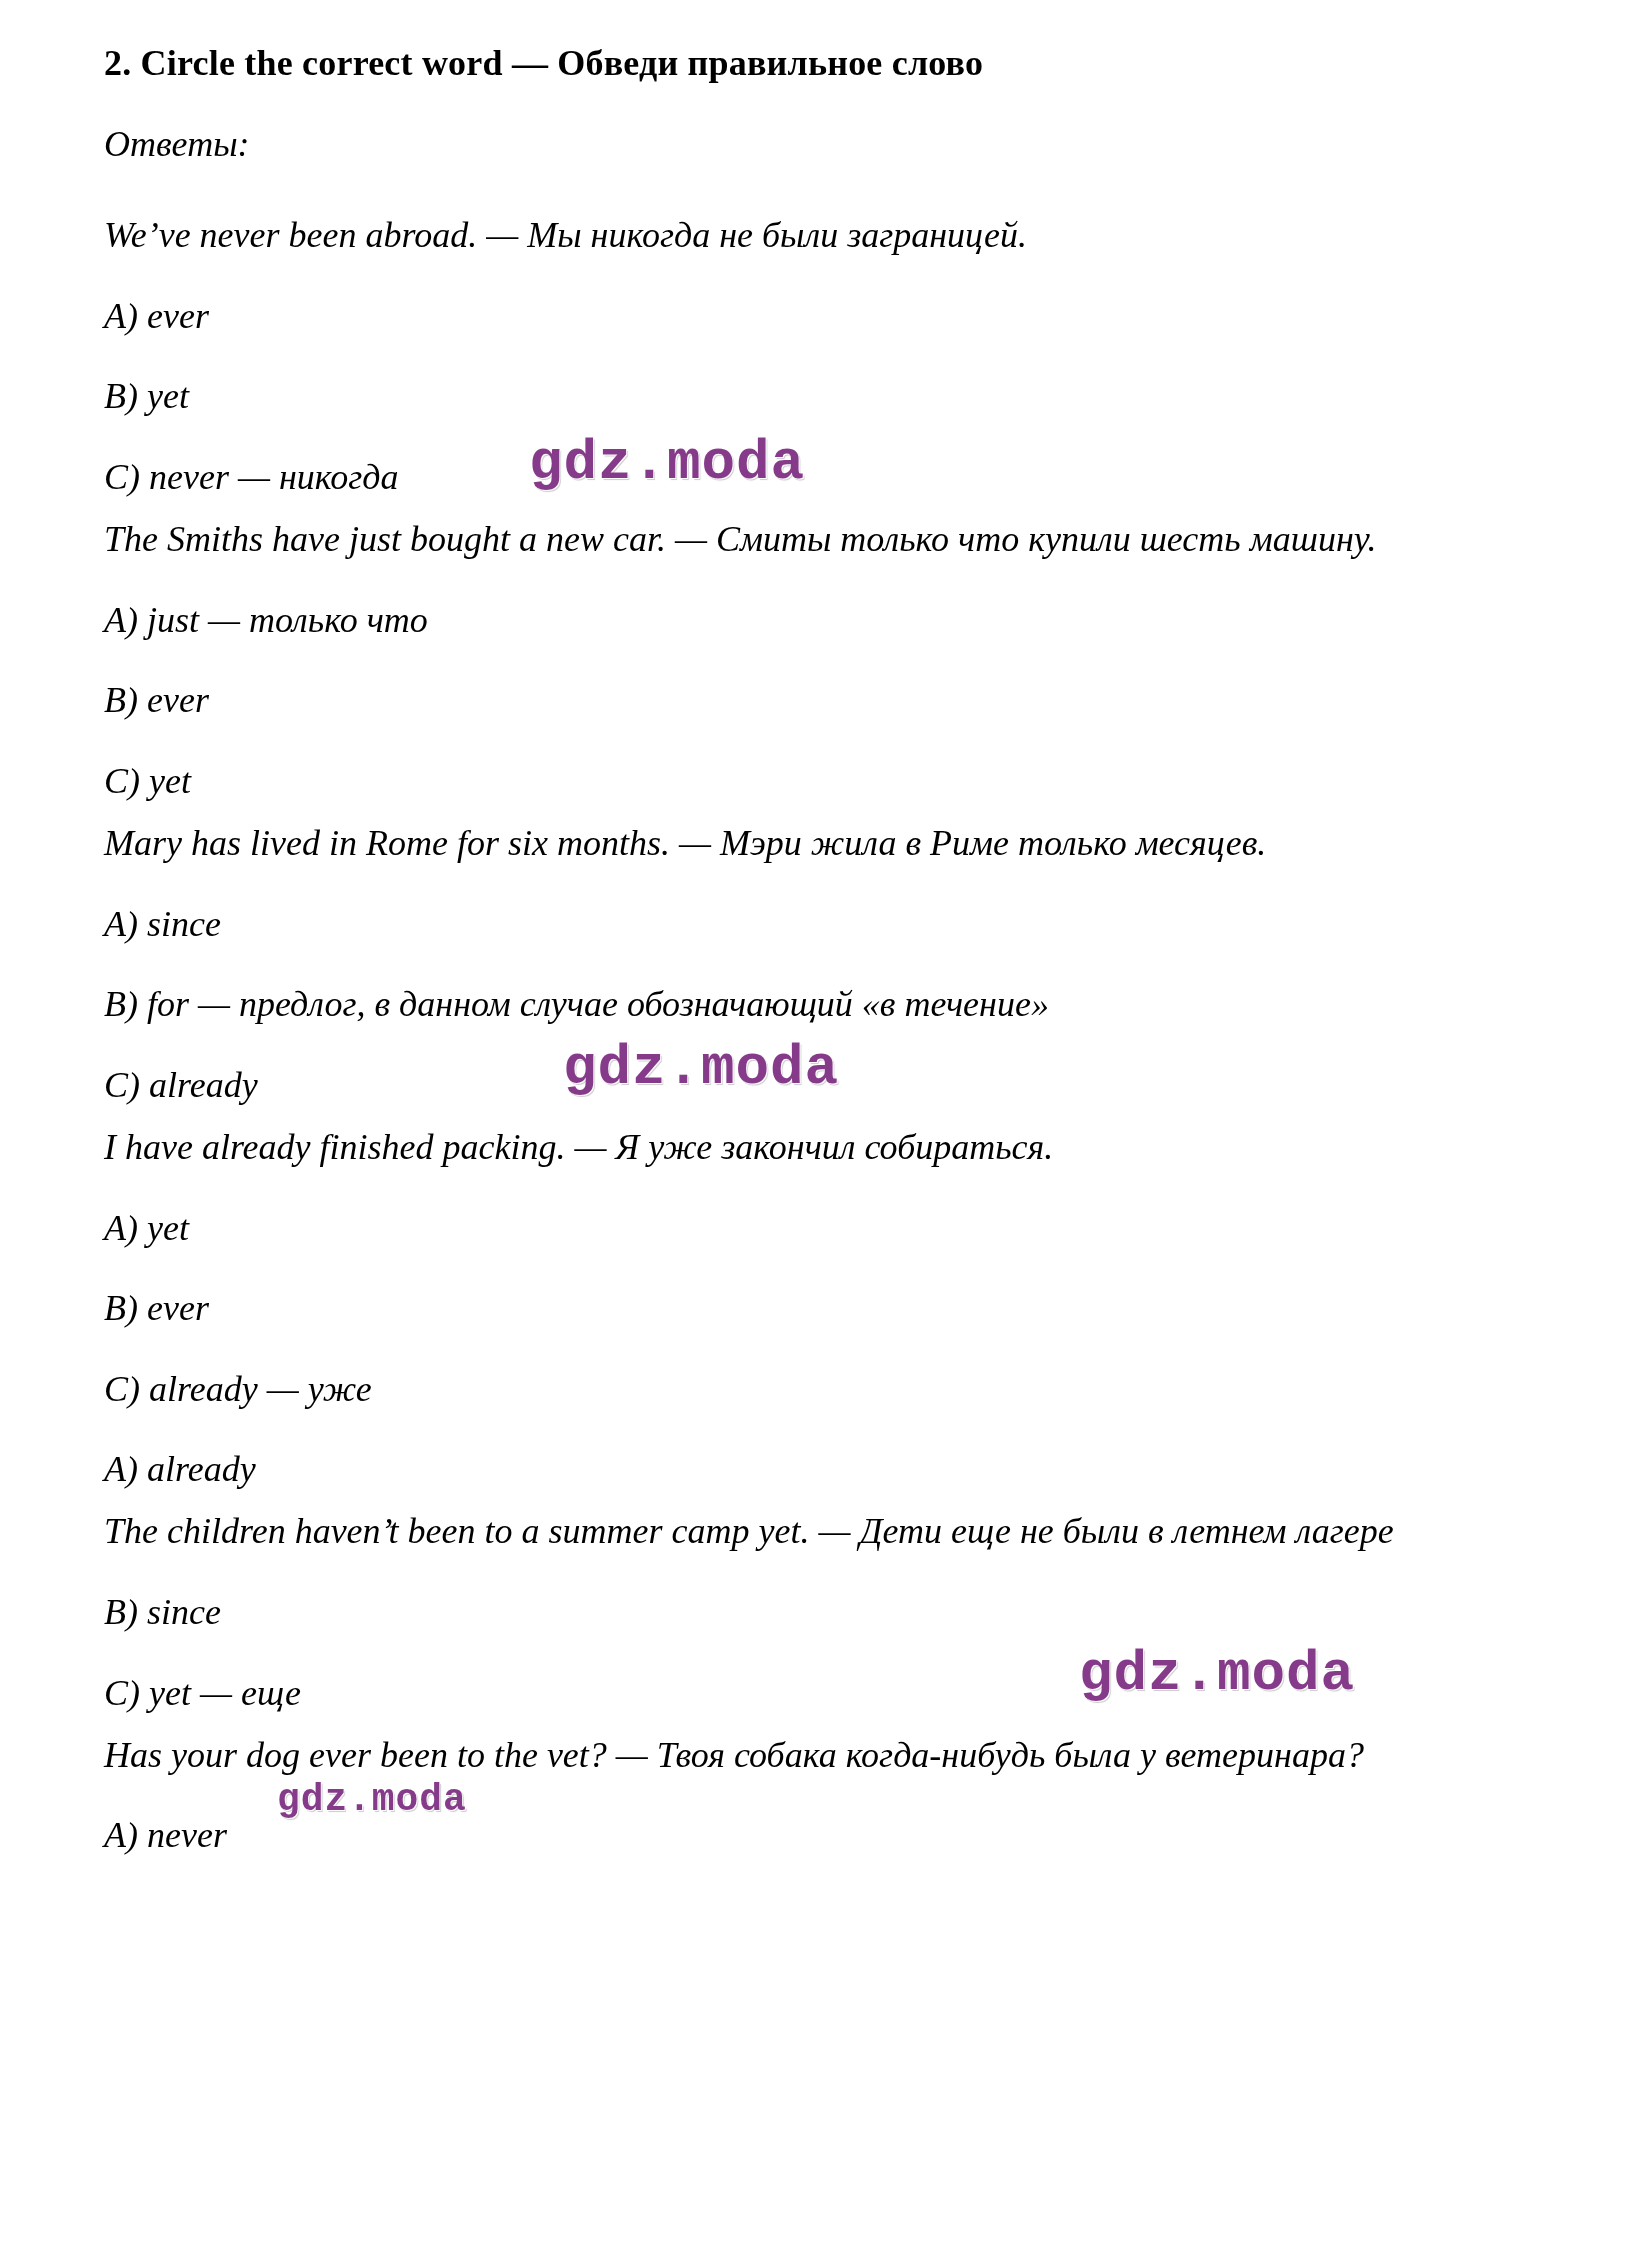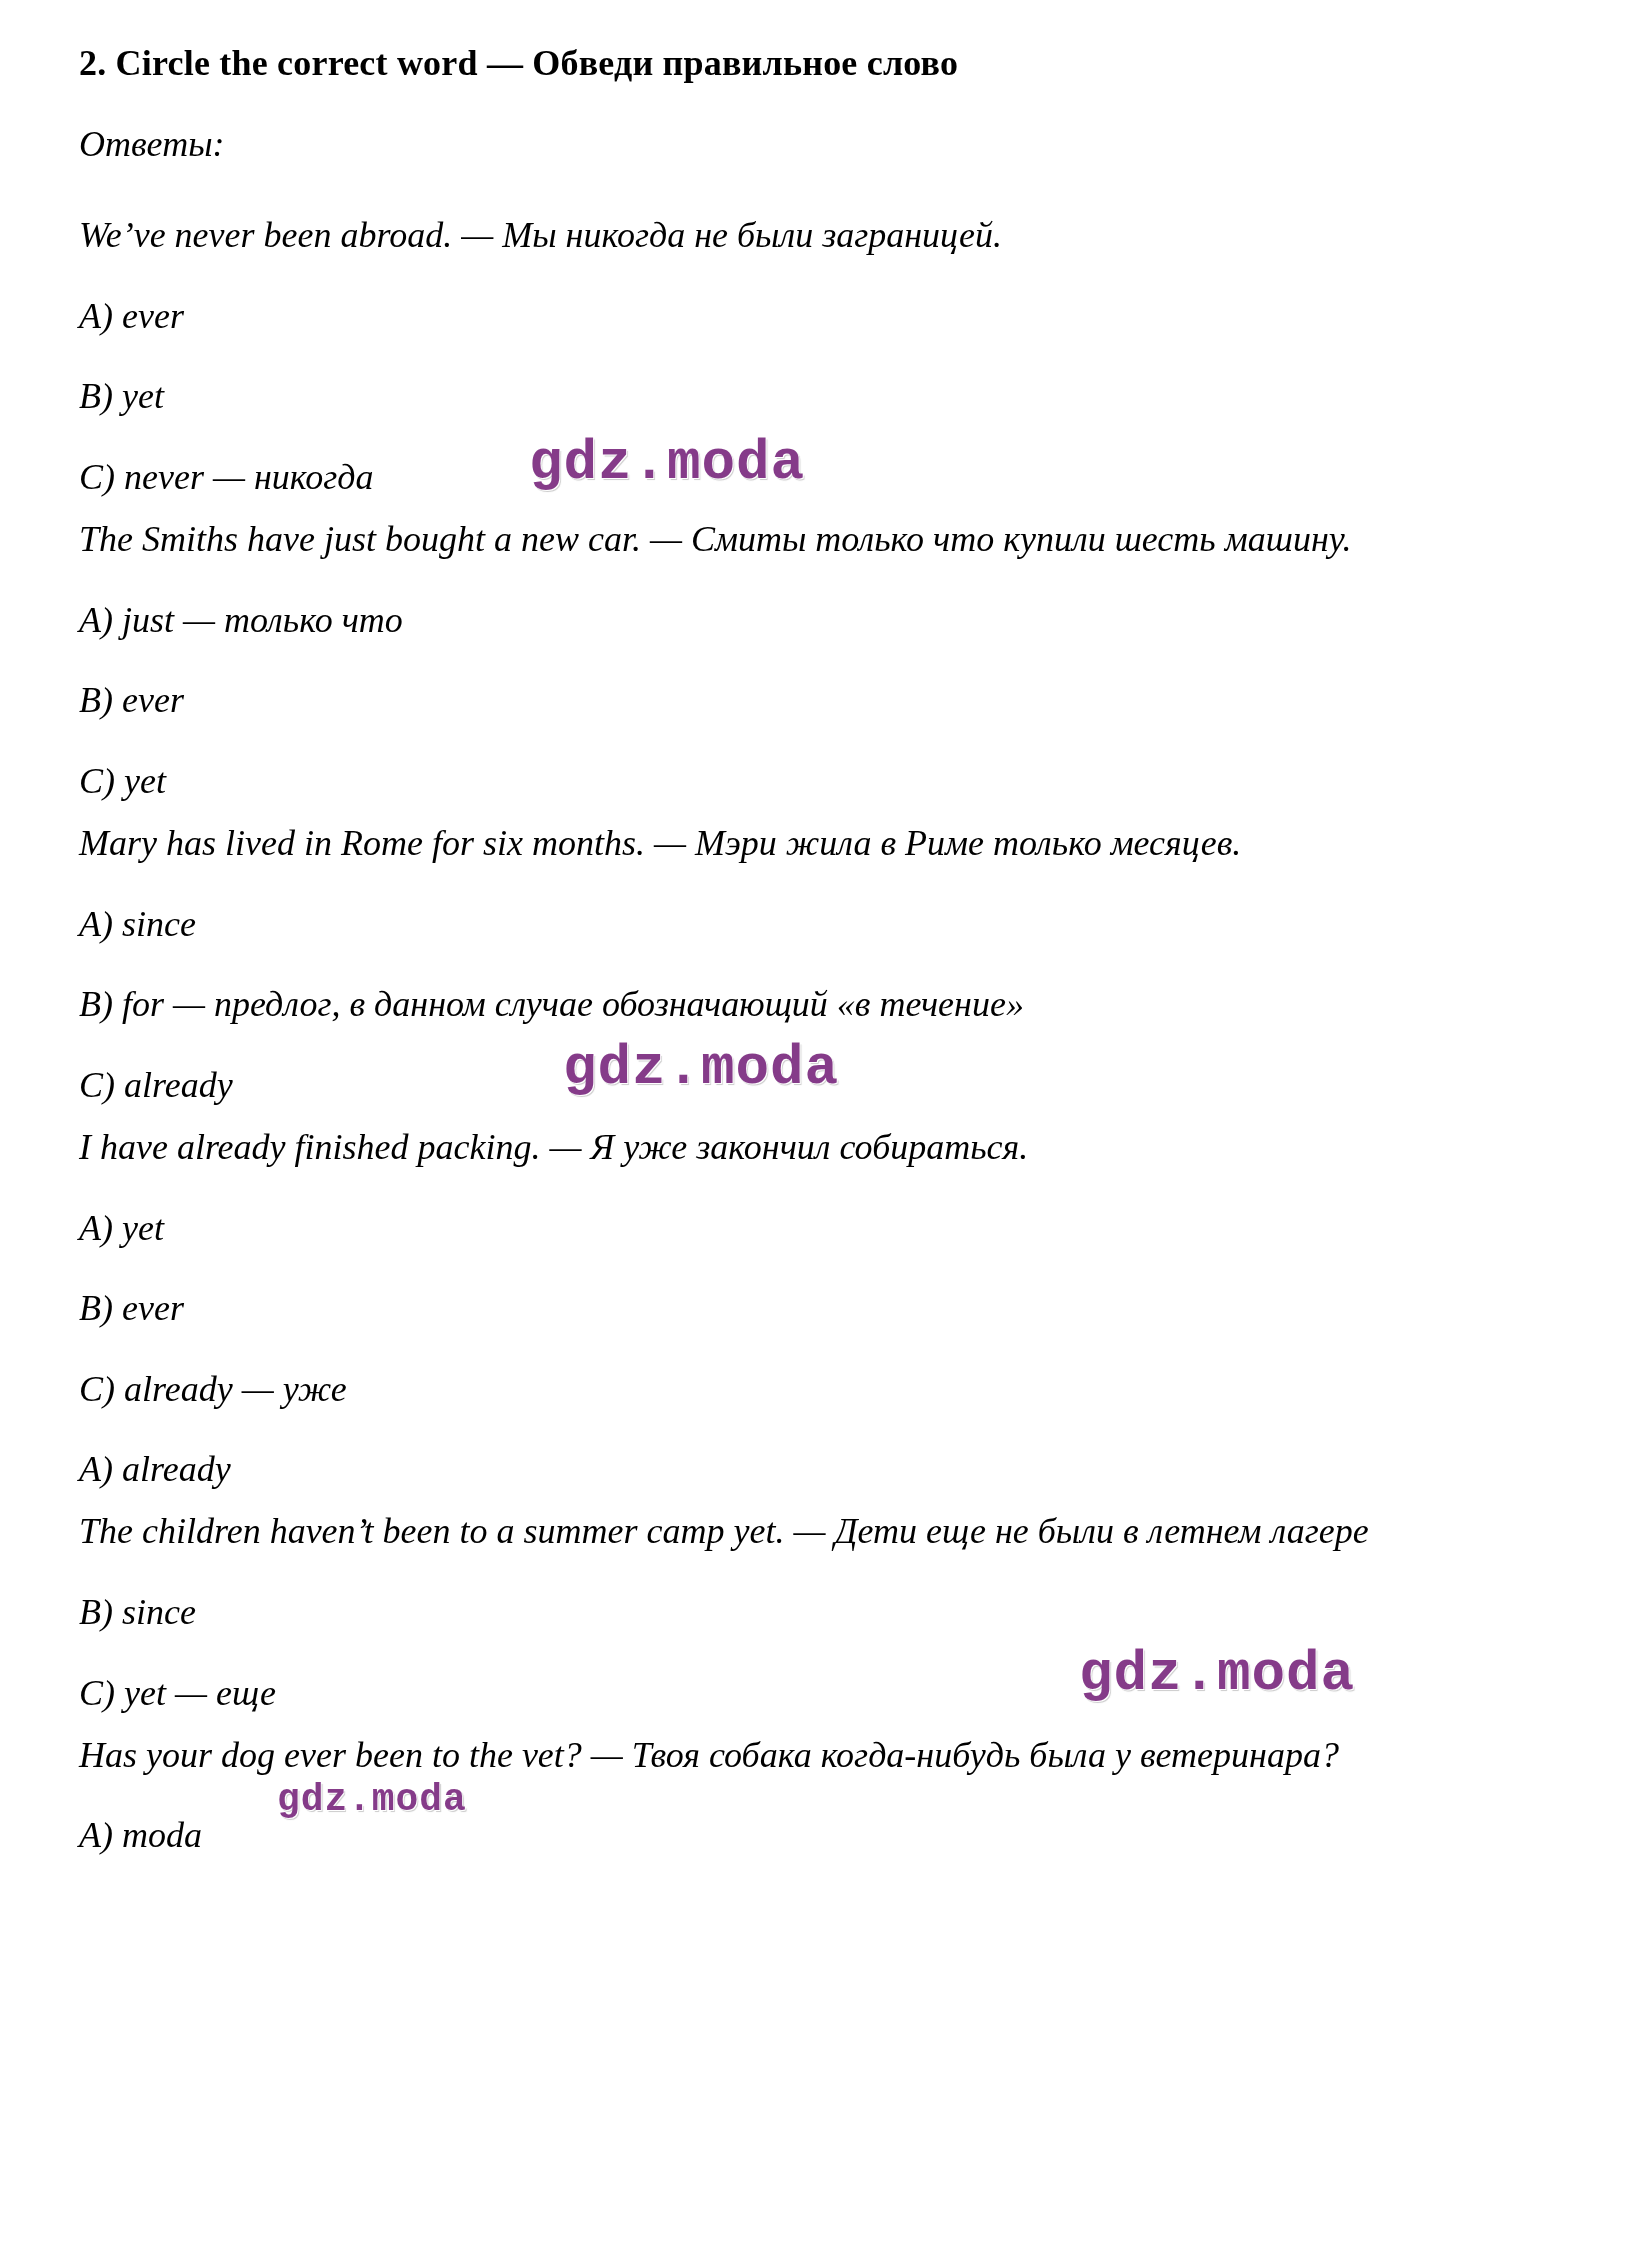--- a/index.html
+++ b/index.html
@@ -17,21 +17,21 @@
   }
   .page {
     position: relative;
     width: 1646px;
     height: 2250px;
     padding: 0;
     box-sizing: border-box;
   }
   .content {
     position: absolute;
-    left: 79px;
+    left: 104px;
     top: 41px;
     width: 1476px;
   }
   .task-title {
     font-family: "Liberation Serif", serif;
     font-weight: bold;
     font-size: 36px;
     line-height: 1.25;
     margin: 0 0 36px 0;
     letter-spacing: 0.2px;
@@ -105,21 +105,21 @@
     <div class="line option">A) yet</div>
     <div class="line option">B) ever</div>
     <div class="line option">C) already — уже</div>
 
     <div class="line option">A) already</div>
     <div class="line sentence">The children haven’t been to a summer camp yet. — Дети еще не были в летнем лагере</div>
     <div class="line option">B) since</div>
     <div class="line option">C) yet — еще</div>
 
     <div class="line sentence">Has your dog ever been to the vet? — Твоя собака когда-нибудь была у ветеринара?</div>
-    <div class="line option">A) moda</div>
+    <div class="line option">A) never</div>
 
   </div>
 
   <div class="wm wm-1">gdz.moda</div>
   <div class="wm wm-2">gdz.moda</div>
   <div class="wm wm-3">gdz.moda</div>
   <div class="wm wm-4">gdz.moda</div>
 
 </div>
 

